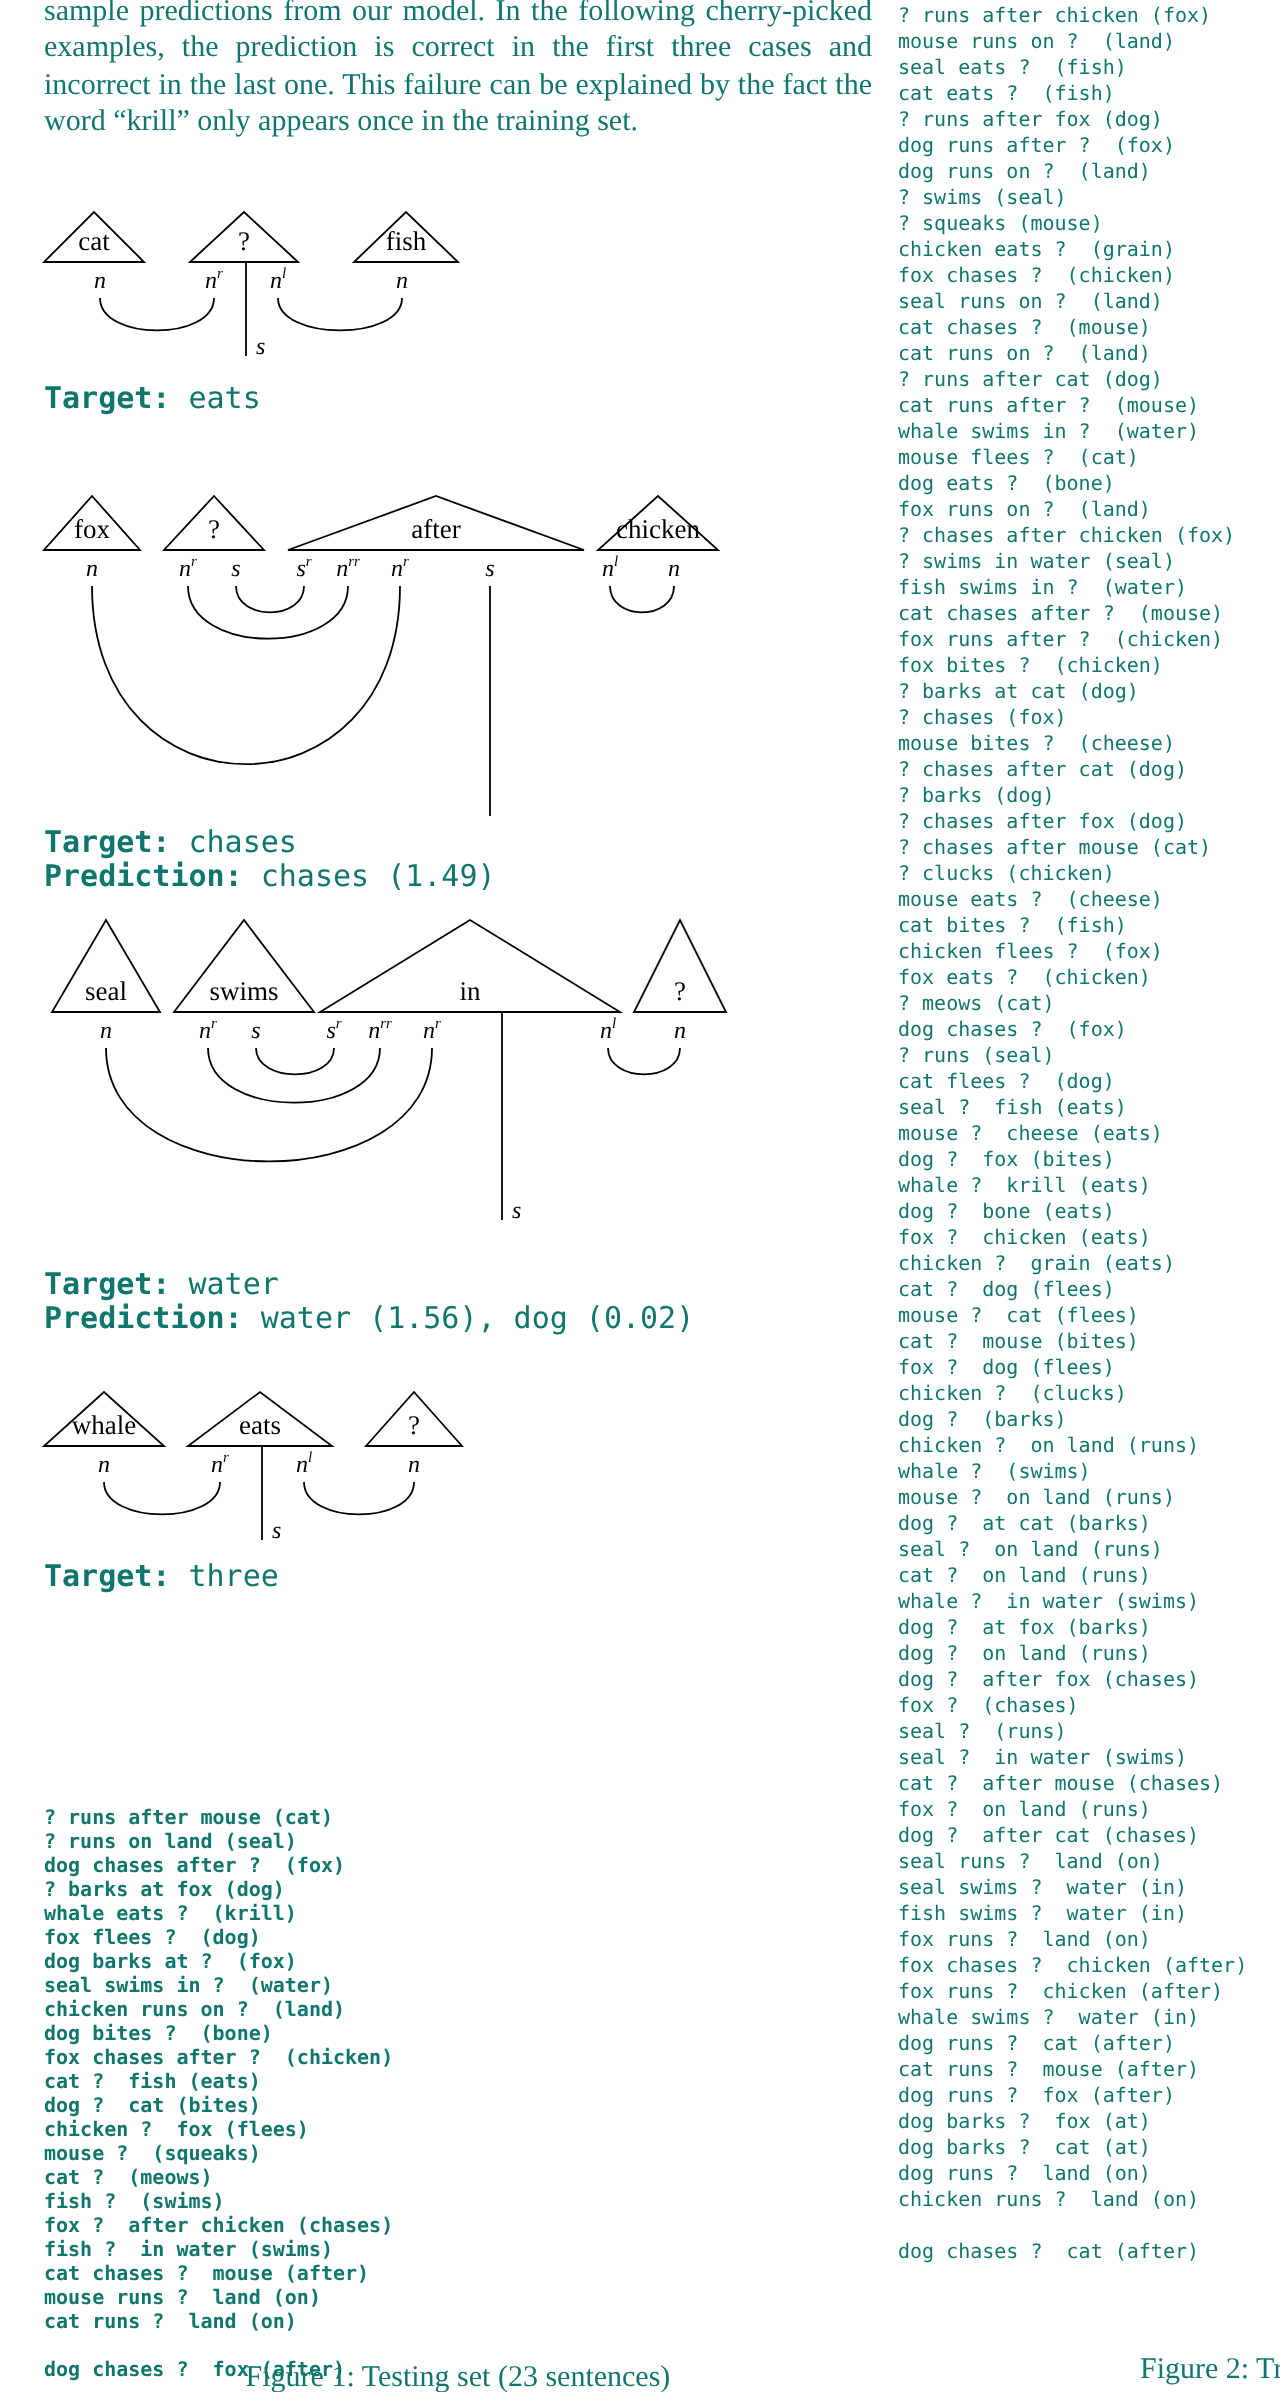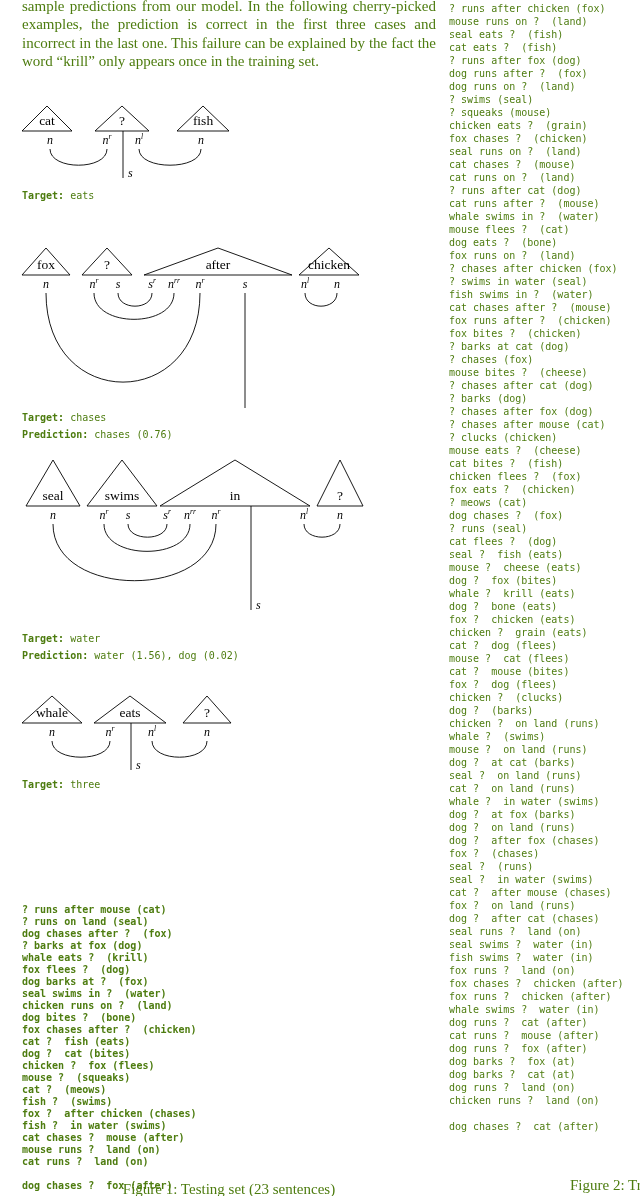--- a/index.html
+++ b/index.html
@@ -1,27 +1,27 @@
 <!DOCTYPE html>
 <html><head>
 <meta charset="utf-8">
 <style>
   html,body{margin:0;padding:0;background:#fff;}
   .page{position:relative;width:640px;height:1196px;background:#ffffff;overflow:hidden;
-        font-family:"Liberation Serif",serif;color:#4d7c0f;}
+        font-family:"Liberation Serif",serif;color:#0f766e;}
   .col-left{position:absolute;left:22px;top:0;width:414px;height:100%;}
   .col-right{position:absolute;left:449px;top:0;width:191px;height:100%;}
   .intro{position:absolute;top:-3px;left:0;margin:0;width:414px;
          font-size:15px;line-height:18.4px;text-align:justify;}
   .diagram{position:absolute;left:0;overflow:visible;}
   .tri{fill:#fff;stroke:#000;stroke-width:0.9;}
   .wire{fill:none;stroke:#000;stroke-width:0.9;}
   .wword{font-family:"Liberation Serif",serif;font-size:13.5px;}
   .wlab{font-family:"Liberation Serif",serif;font-style:italic;font-size:12px;}
-  .tp{position:absolute;left:0;font-family:"DejaVu Sans Mono",monospace;font-size:10px;white-space:pre;}
+  .tp{position:absolute;left:0;font-family:"DejaVu Sans Mono",monospace;font-size:15px;white-space:pre;}
   .tp b{font-weight:bold;}
   .mlist{position:absolute;left:0;margin:0;font-family:"DejaVu Sans Mono",monospace;font-size:10px;white-space:pre;}
   #list-testing{top:904px;line-height:12px;font-weight:bold;}
   #list-training{top:2px;line-height:13px;}
   .caption{position:absolute;font-size:15px;}
   #caption1{top:1181px;left:0;width:414px;text-align:center;}
   #caption2{top:1177px;left:74px;white-space:nowrap;margin-left:47px;}
 </style>
 </head>
 <body>
@@ -68,21 +68,21 @@
         <polygon points="277,29 337,29 307,2" class="tri"></polygon>
         <text x="307" y="23" class="wword" text-anchor="middle">chicken</text>
         <text x="315" y="42" class="wlab" text-anchor="middle"><tspan>n</tspan></text>
         <path d="M 24 47 C 24 165.8 178 165.8 178 47" class="wire"></path>
         <path d="M 72 47 C 72 82.1 152 82.1 152 47" class="wire"></path>
         <path d="M 96 47 C 96 64.55 130 64.55 130 47" class="wire"></path>
         <path d="M 283 47 C 283 64.55 315 64.55 315 47" class="wire"></path>
         <line x1="223" y1="47" x2="223" y2="162" class="wire"></line>
       </svg>
     <div class="tp" style="top:412px"><b>Target:</b> <span>chases</span></div>
-    <div class="tp" style="top:429px"><b>Prediction:</b> <span>chases (0.76)</span></div>
+    <div class="tp" style="top:429px"><b>Prediction:</b> <span>chases (1.49)</span></div>
 
     <svg class="diagram" style="top:453px" width="370" height="178">
         <polygon points="4,53 58,53 31,7" class="tri"></polygon>
         <text x="31" y="47" class="wword" text-anchor="middle">seal</text>
         <text x="31" y="66" class="wlab" text-anchor="middle"><tspan>n</tspan></text>
         <polygon points="65,53 135,53 100,7" class="tri"></polygon>
         <text x="100" y="47" class="wword" text-anchor="middle">swims</text>
         <text x="82" y="66" class="wlab" text-anchor="middle"><tspan>n</tspan><tspan dy="-5" font-size="7.5">r</tspan></text>
         <text x="106" y="66" class="wlab" text-anchor="middle"><tspan>s</tspan></text>
         <polygon points="138,53 288,53 213,7" class="tri"></polygon>

